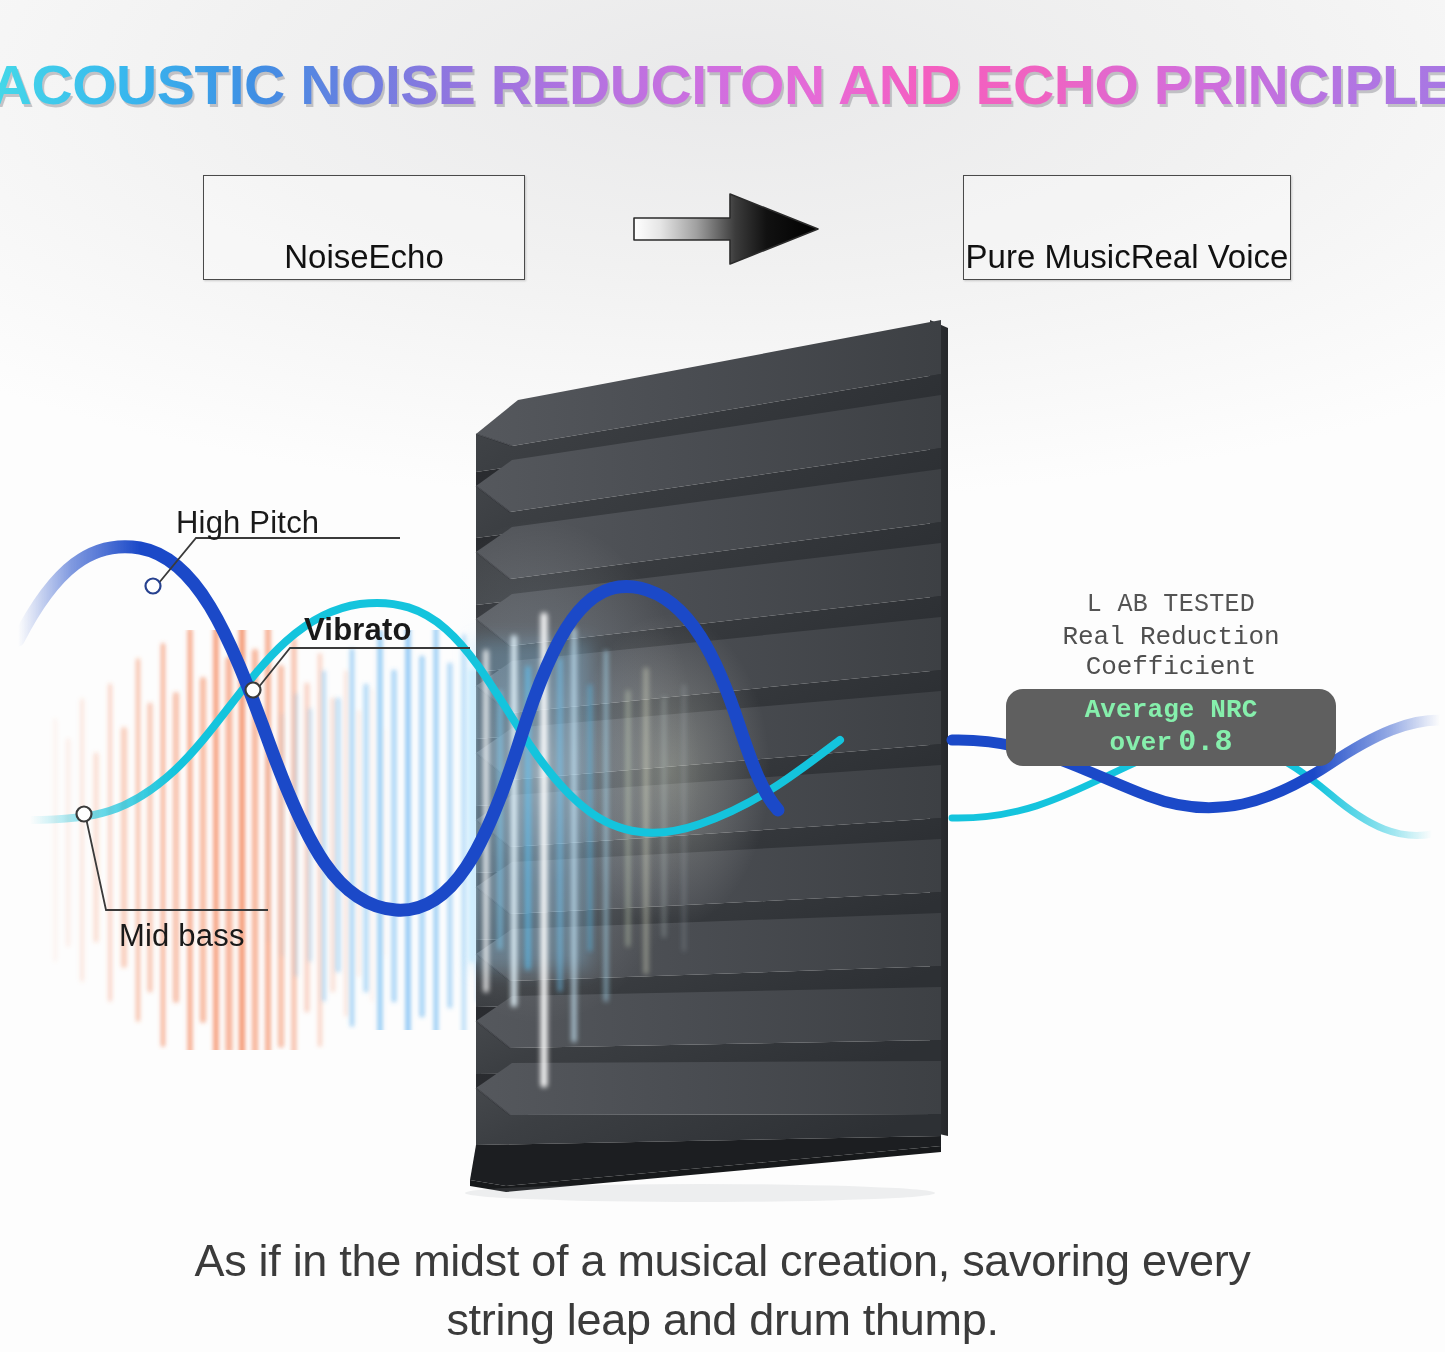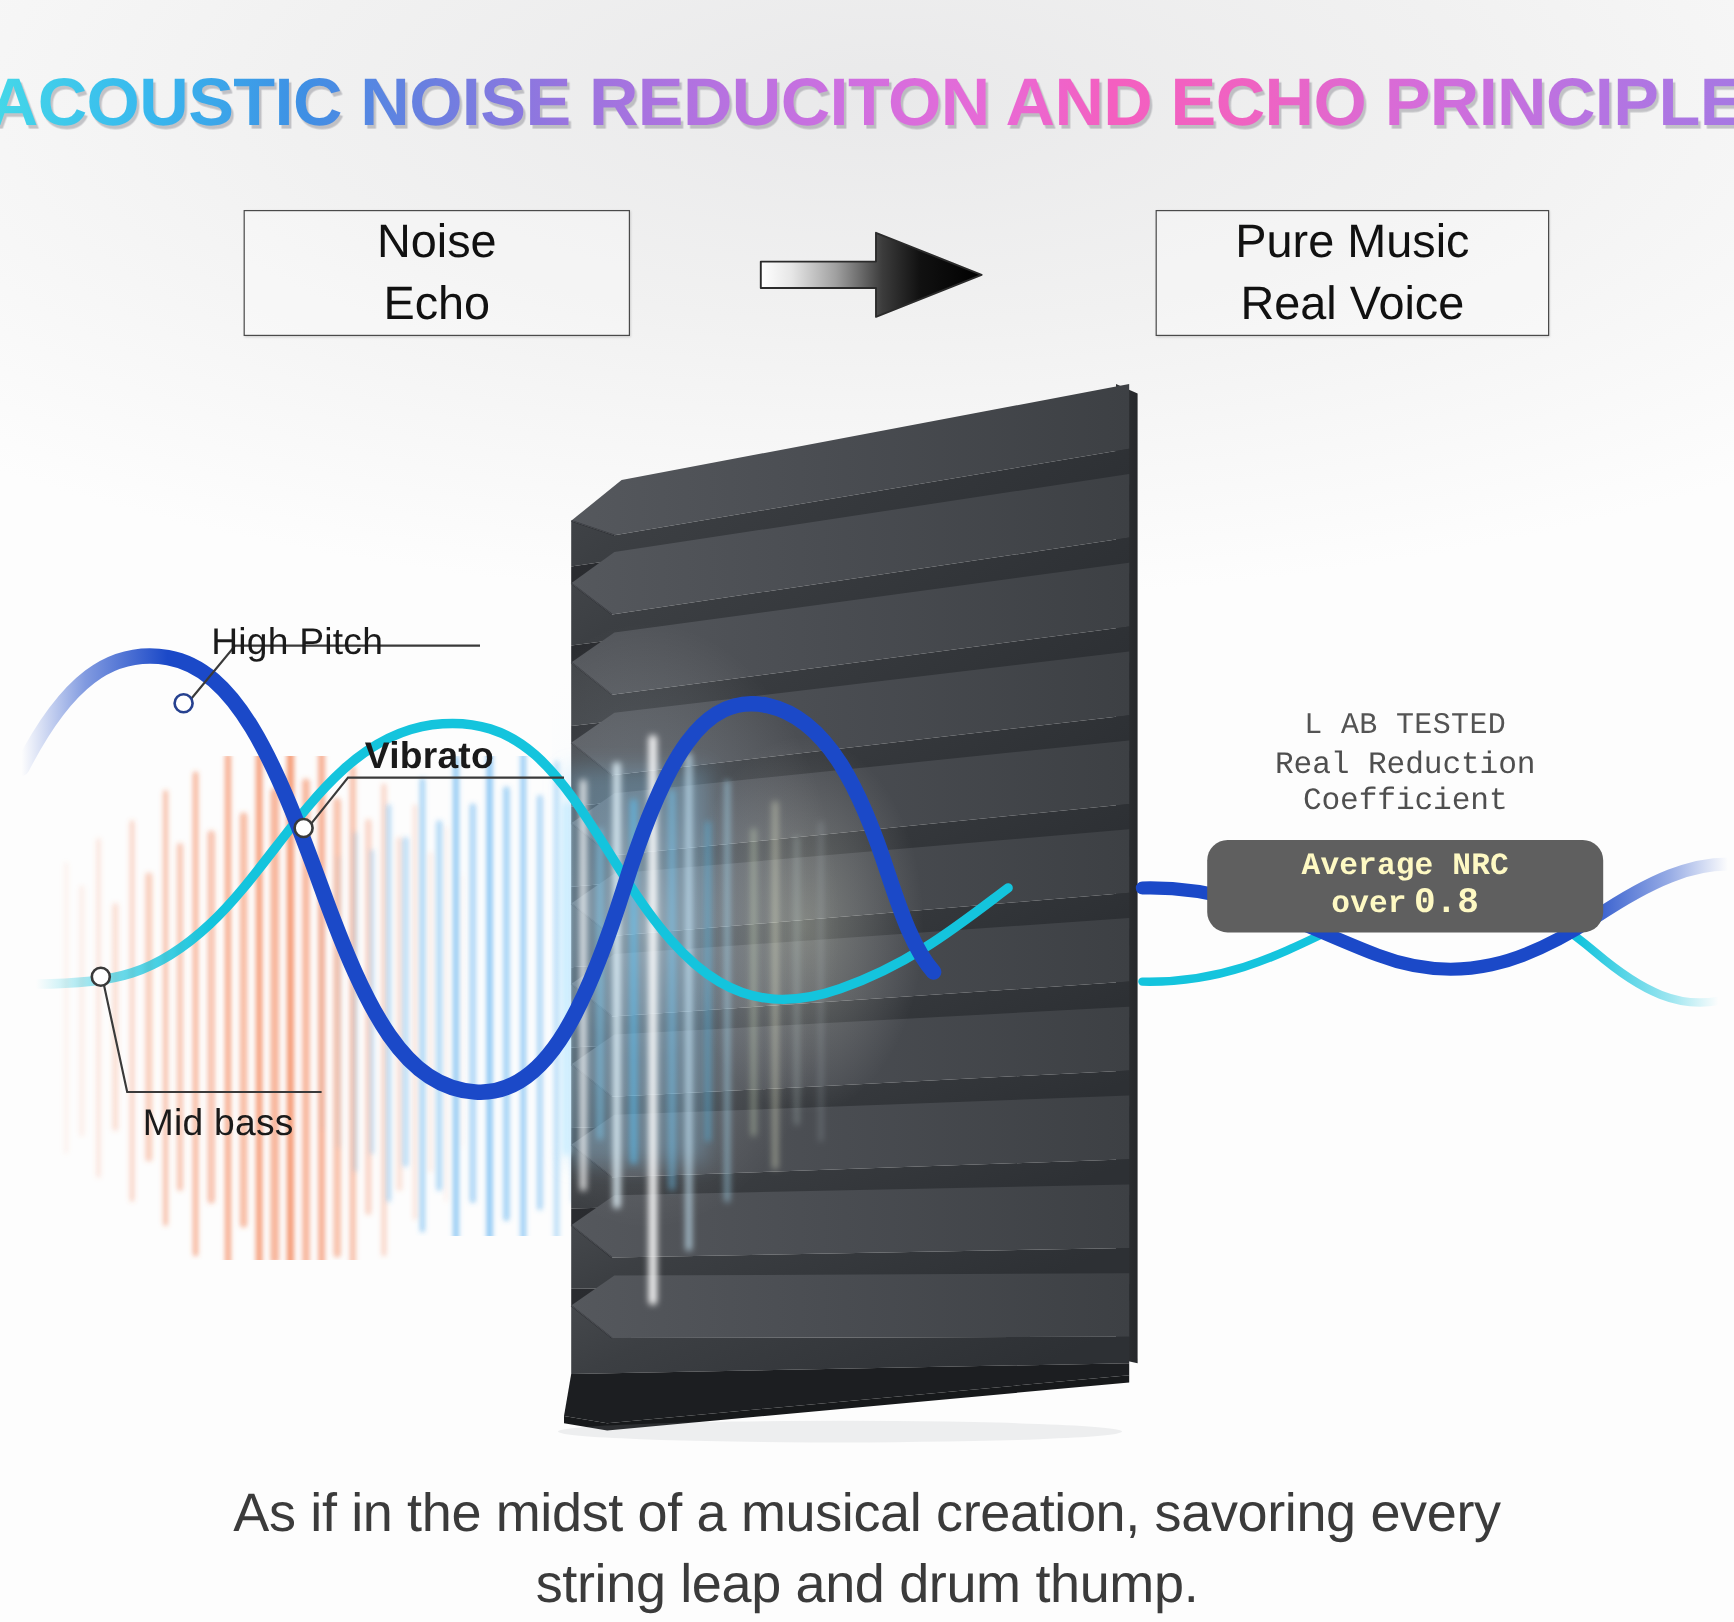--- a/index.html
+++ b/index.html
@@ -56,25 +56,25 @@
     filter: drop-shadow(2px 3px 0 rgba(120,120,130,0.40));
   }
 
   
   .flowbox {
     position: absolute;
     border: 1.5px solid #4a4a4a;
     background: rgba(255,255,255,0.25);
     box-sizing: border-box;
     display: flex;
-    flex-direction: column;
-    align-items: center;
+    flex-direction: row;
+    align-items: flex-end;
     justify-content: center;
     color: #111;
-    font-size: 39px;
+    font-size: 33px;
     line-height: 1.32;
     box-shadow: 1px 1px 2px rgba(0,0,0,0.18);
   }
   #box-noise  { left: 203px; top: 175px; width: 322px; height: 105px; }
   #box-pure   { left: 915px; top: 175px; width: 328px; height: 105px; margin-left: 48px; }
 
   #arrow-wrap {
     position: absolute;
     left: 632px; top: 188px;
     width: 190px; height: 82px;
@@ -89,21 +89,21 @@
   #stage svg { display: block; }
 
   
   .callout-label {
     position: absolute;
     font-size: 31px;
     color: #1a1a1a;
     white-space: nowrap;
     letter-spacing: 0.2px;
   }
-  #lbl-high-pitch { left: 176px; top: 505px; margin-top: 12px; }
+  #lbl-high-pitch { left: 176px; top: 505px; }
   #lbl-vibrato    { left: 304px; top: 612px; font-weight: bold; }
   #lbl-mid-bass   { left: 119px; top: 918px; }
 
   
   #nrc-block {
     position: absolute;
     left: 1006px; top: 590px;
     width: 330px;
     text-align: center;
     color: #4a4a4a;
@@ -114,24 +114,24 @@
     letter-spacing: 0.3px;
     color: #545454;
   }
   #nrc-coef {
     font-size: 26px;
     margin-top: 3px;
     letter-spacing: -0.1px;
     color: #4f4f4f;
   }
   #nrc-pill {
-    margin-top: 18px;
+    margin-top: 7px;
     background: #5f5f5f;
     border-radius: 17px;
-    color: #fef9c3;
+    color: #86efac;
     font-size: 26px;
     font-weight: 700;
     padding: 6px 14px 7px 14px;
     display: inline-block;
     letter-spacing: 0.1px;
   }
   #nrc-pill .num { font-size: 30px; margin-left: 6px; }
 
   
   #caption {

